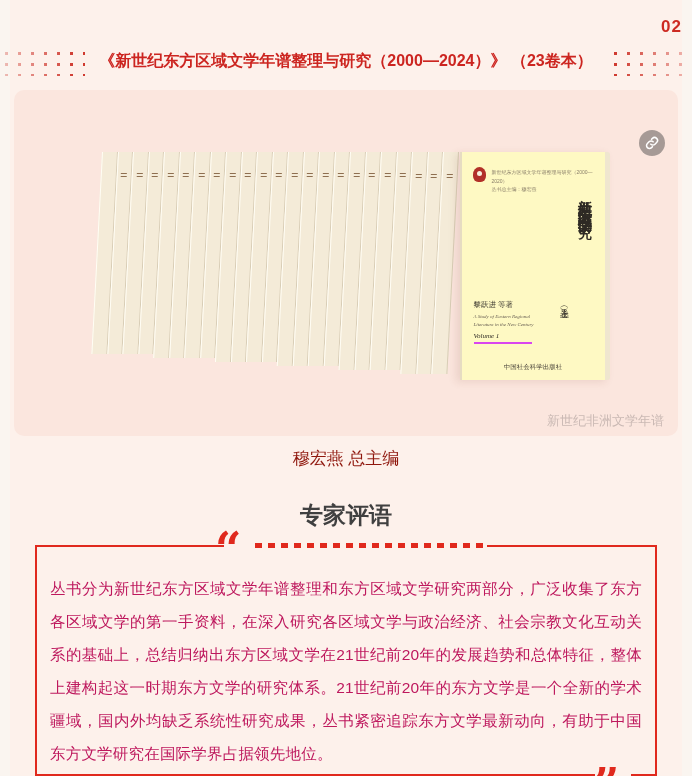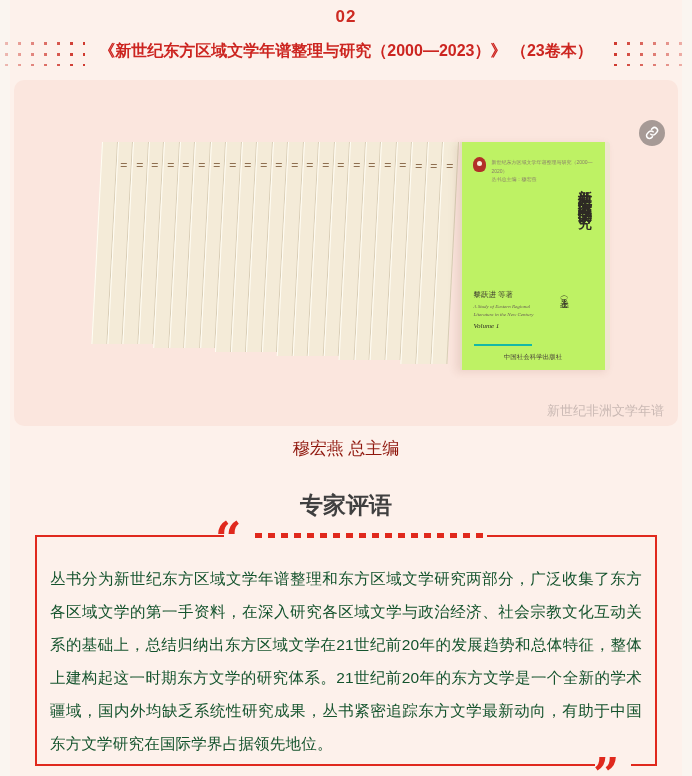--- a/index.html
+++ b/index.html
@@ -1,20 +1,20 @@
 <!DOCTYPE html>
 <html><head>
 <meta charset="utf-8">
 <style>
   html,body{margin:0;padding:0;width:692px;height:776px;overflow:hidden;
     font-family:"Liberation Sans",sans-serif;background:#faf5f0;}
   .page{margin:0 10px;height:776px;background:#fdf1eb;}
 
   
-  .header{padding-top:7px;text-align:center;}
+  .header{padding-top:17px;text-align:right;}
   .sec-num{font-size:17px;font-weight:bold;color:#cd2a22;letter-spacing:1px;}
   .title-row{margin-top:9px;display:flex;align-items:center;justify-content:center;gap:14px;}
   .dots{width:100px;height:30px;flex:0 0 auto;
     background-image:radial-gradient(circle,#cf3a30 1.7px,rgba(207,58,48,0) 2px);
     background-size:13px 11px;background-position:2px 2px;}
   .dots-left{-webkit-mask-image:linear-gradient(90deg,rgba(0,0,0,.12),#000 90%);
     mask-image:linear-gradient(90deg,rgba(0,0,0,.12),#000 90%);}
   .dots-right{-webkit-mask-image:linear-gradient(270deg,rgba(0,0,0,.12),#000 90%);
     mask-image:linear-gradient(270deg,rgba(0,0,0,.12),#000 90%);}
   .main-title{font-size:16px;font-weight:bold;color:#cc2520;white-space:nowrap;}
@@ -31,39 +31,39 @@
   .spine:nth-child(n+13){height:214px}
   .spine:nth-child(n+17){height:218px}
   .spine:nth-child(n+21){height:222px}
   .sp-t,.sp-v,.sp-p{writing-mode:vertical-rl;text-orientation:upright;line-height:1;}
   .sp-t{font-size:8px;font-weight:bold;color:#8e2a1c;letter-spacing:.5px;max-height:112px;overflow:hidden;}
   .sp-v{font-size:6px;color:#5a4a38;margin-top:3px;max-height:52px;overflow:hidden;
     border-inline-start:1px solid #8e6f50;border-inline-end:1px solid #8e6f50;padding:1px 0;}
   .sp-v:empty{display:none;}
   .sp-p{font-size:5px;color:#42403a;margin-top:auto;margin-bottom:8px;max-height:50px;overflow:hidden;}
 
-  .cover{position:relative;width:150px;height:228px;background:#bef264;margin-left:1px;
+  .cover{position:relative;width:150px;height:228px;background:#fef9c3;margin-left:1px;
     border-left:2px solid #e6dcc2;border-right:5px solid #efe6cf;border-radius:0 3px 3px 0;
     box-shadow:-4px 2px 8px rgba(120,60,40,.12);box-sizing:border-box;flex:0 0 auto;}
   .cv-emblem{position:absolute;left:11px;top:15px;width:13px;height:15px;background:#b23028;
     border-radius:50% 50% 40% 40%;}
   .cv-emblem::after{content:"";position:absolute;left:4px;top:4px;width:5px;height:5px;
     background:#f7eedc;border-radius:50%;}
   .cv-note{position:absolute;left:30px;top:16px;font-size:5px;color:#8a7f6a;line-height:1.7;}
   .cv-title{position:absolute;right:13px;top:36px;writing-mode:vertical-rl;text-orientation:upright;
     font-family:"Liberation Serif",serif;font-size:14px;font-weight:bold;color:#2e2a24;
     letter-spacing:2.5px;line-height:1;}
   .cv-vol{position:absolute;right:36px;top:150px;writing-mode:vertical-rl;text-orientation:upright;
     font-family:"Liberation Serif",serif;font-size:9px;color:#2e2a24;line-height:1;}
   .cv-authors{position:absolute;left:12px;top:148px;font-size:7.5px;color:#3a362e;}
   .cv-en{position:absolute;left:12px;top:161px;font-size:5px;font-style:italic;
     font-family:"Liberation Serif",serif;color:#6a6154;line-height:1.5;width:70px;}
   .cv-ven{position:absolute;left:12px;top:180px;font-size:7px;font-style:italic;
-    font-family:"Liberation Serif",serif;color:#2e2a24;border-bottom:2px solid #14b8a6;
-    padding-bottom:14px;width:58px;}
+    font-family:"Liberation Serif",serif;color:#2e2a24;border-bottom:2px solid #d946ef;
+    padding-bottom:2px;width:58px;}
   .cv-pub{position:absolute;left:0;right:0;bottom:8px;text-align:center;font-size:6.5px;color:#4a443a;}
 
   .share-btn{position:absolute;right:13px;top:40px;width:26px;height:26px;border-radius:50%;
     background:#a69a96;display:flex;align-items:center;justify-content:center;cursor:pointer;}
   .caption{position:absolute;right:14px;bottom:6px;font-size:13px;color:#cab9b4;}
 
   
   .editor-line{margin-top:11px;text-align:center;font-size:17px;font-weight:normal;color:#8f170d;}
   .section-title{margin-top:30px;text-align:center;font-size:23px;font-weight:bold;color:#404040;}
 
@@ -74,32 +74,32 @@
   .qb-t1{top:0;left:0;width:187px;}
   .qb-t2{top:-2px;left:218px;width:228px;height:5px;background:
     repeating-linear-gradient(90deg,#e0291d 0 7px,rgba(0,0,0,0) 7px 13px);}
   .qb-t3{top:0;left:450px;right:0;width:auto;}
   .qb-b1{bottom:0;left:0;width:558px;}
   .qb-b2{bottom:0;right:0;width:24px;}
   .q-open,.q-close{position:absolute;font-family:"DejaVu Serif",serif;font-weight:bold;
     color:#e0291d;font-size:46px;line-height:1;}
   .q-open{left:178px;top:-19px;}
   .q-close{left:556px;bottom:-32px;}
-  .quote-text{font-size:15.5px;line-height:33px;color:#14532d;text-align:justify;letter-spacing:.2px;}
+  .quote-text{font-size:15.5px;line-height:33px;color:#be185d;text-align:justify;letter-spacing:.2px;}
 </style>
 </head>
 <body>
 
 <div class="page">
 
   <div class="header">
     <div class="sec-num">02</div>
     <div class="title-row">
       <div class="dots dots-left"></div>
-      <div class="main-title">《新世纪东方区域文学年谱整理与研究（2000—2023）》 （23卷本）</div>
+      <div class="main-title">《新世纪东方区域文学年谱整理与研究（2000—2024）》 （23卷本）</div>
       <div class="dots dots-right"></div>
     </div>
   </div>
 
   <div class="photo">
     <div class="books">
       <div class="spines-row">
         <div class="spine">
             <span class="sp-t">新世纪阿拉伯文学年谱</span>
             <span class="sp-p">中国社会科学出版社</span>

